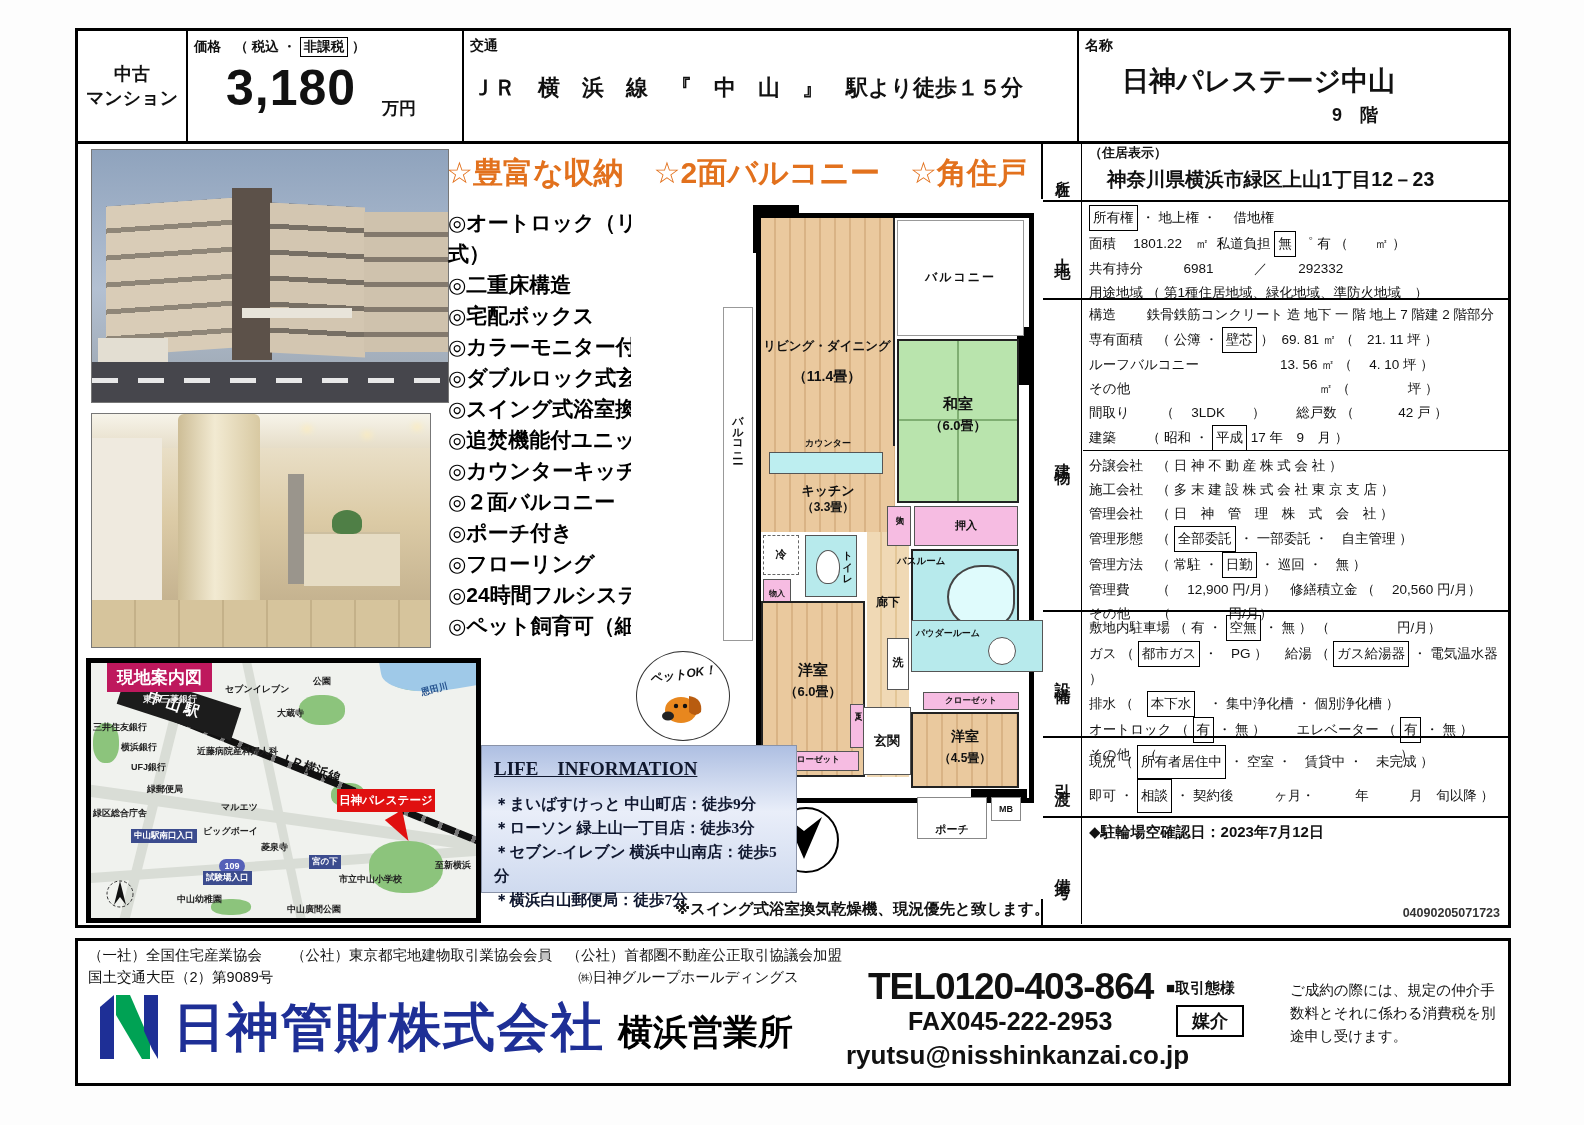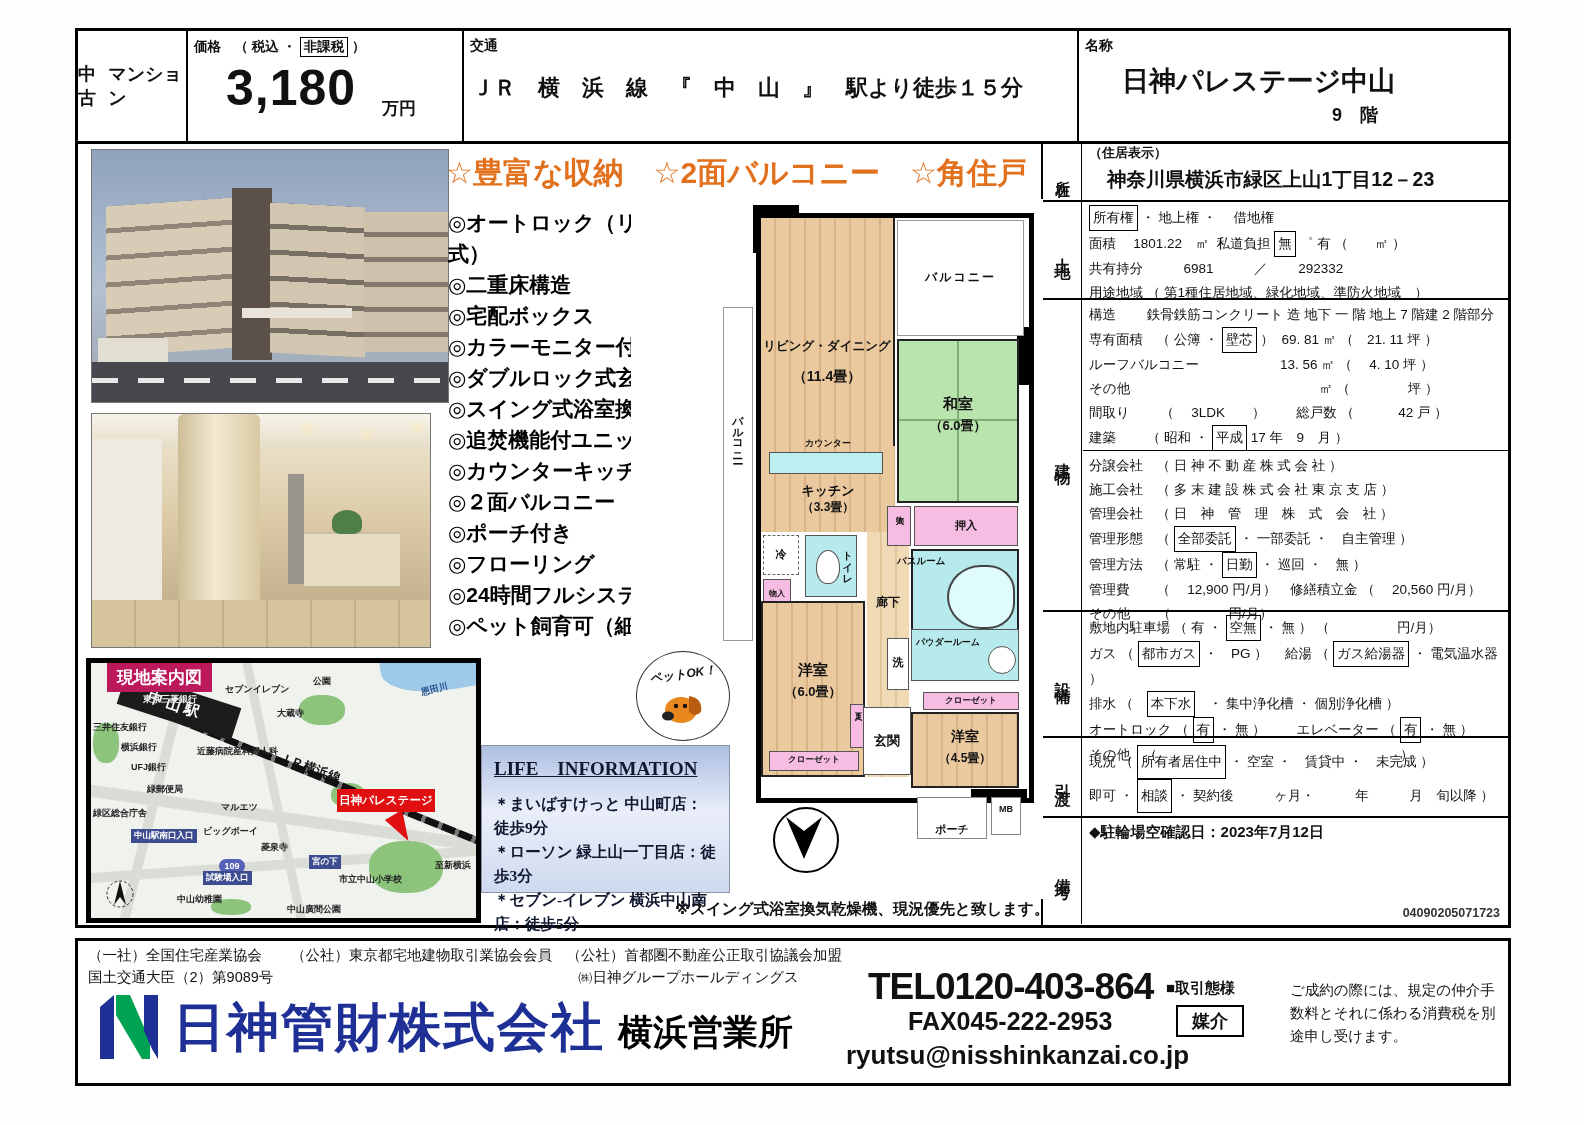--- a/index.html
+++ b/index.html
@@ -46,21 +46,21 @@
   .photo{position:absolute;overflow:hidden;border:1px solid #777}
 </style>
 </head>
 <body>
 
 <div class="sheet">
 
   <div class="frame">
 
     <div class="abs" style="left:0;top:0;width:1430px;height:110px;border-bottom:3px solid #000">
-      <div class="hcell" style="left:0;width:108px;display:flex;flex-direction:row;align-items:center;justify-content:center">
+      <div class="hcell" style="left:0;width:108px;display:flex;flex-direction:column;align-items:center;justify-content:center">
         <div class="b" style="font-size:18px">中古</div>
         <div class="b" style="font-size:18px">マンション</div>
       </div>
       <div class="hcell" style="left:108px;width:276px">
         <div class="hlabel" style="font-size:13.5px"><span>価格　（ 税込 ・ </span><span class="opt-box">非課税</span><span> ）</span></div>
         <div class="abs b" style="left:40px;top:28px;font-size:50px;letter-spacing:1px">3,180</div>
         <div class="abs b" style="left:196px;top:66px;font-size:17px">万円</div>
       </div>
       <div class="hcell" style="left:384px;width:615px">
         <div class="hlabel">交通</div>
@@ -185,41 +185,41 @@
       </div>
       <div class="room pnk" style="left:283px;top:307px;width:104px;height:40px;border:1.5px solid #555">
         <div class="rlabel" style="top:11px;font-size:11px">押入</div>
       </div>
 
       <div class="room wet" style="left:280px;top:350px;width:108px;height:86px;border:2px solid #222">
         <div class="rlabel" style="top:4px;left:-22px;font-size:9.5px;text-align:left;padding-left:6px">バスルーム</div>
         <div class="abs" style="left:34px;top:14px;width:64px;height:60px;background:#dffbfc;border:2px solid #444;border-radius:50% 40% 40% 50%"></div>
       </div>
 
-      <div class="room wet" style="left:280px;top:430px;width:108px;height:52px;border:1.5px solid #555">
+      <div class="room wet" style="left:280px;top:421px;width:132px;height:52px;border:1.5px solid #555">
         <div class="rlabel" style="top:6px;font-size:9px;text-align:left;padding-left:4px">パウダールーム</div>
         <div class="abs" style="left:76px;top:16px;width:26px;height:26px;background:#fff;border:1.5px solid #555;border-radius:50%"></div>
       </div>
       <div class="room" style="left:256px;top:439px;width:22px;height:52px;border:1.5px solid #555;background:#fff">
         <div class="rlabel" style="top:16px;font-size:11px">洗</div>
       </div>
 
       <div class="room pnk" style="left:292px;top:493px;width:96px;height:18px;border:1.5px solid #555">
         <div class="rlabel" style="top:2px;font-size:8.5px">クローゼット</div>
       </div>
 
       <div class="room wood" style="left:280px;top:513px;width:108px;height:76px;border:2.5px solid #222">
         <div class="rlabel" style="top:14px;font-size:14px">洋室</div>
         <div class="rlabel" style="top:36px;font-size:12px">（4.5畳）</div>
       </div>
 
       <div class="room" style="left:286px;top:598px;width:70px;height:42px;border:1.5px solid #888;background:#fff">
         <div class="rlabel" style="top:24px;font-size:11px">ポーチ</div>
       </div>
-      <div class="room" style="left:360px;top:598px;width:30px;height:38px;border:1.5px solid #888;background:#fff">
+      <div class="room" style="left:360px;top:598px;width:30px;height:24px;border:1.5px solid #888;background:#fff">
         <div class="rlabel" style="top:6px;font-size:9px">MB</div>
       </div>
 
       <div class="abs" style="left:5px;top:452px;width:92px;height:88px;border:1.5px solid #333;border-radius:50%;background:#fff">
         <div class="rlabel" style="top:14px;font-size:12px;font-style:italic;transform:rotate(-8deg)">ペットOK！</div>
         <svg width="46" height="38" style="position:absolute;left:22px;top:36px">
           <ellipse cx="22" cy="22" rx="16" ry="13" fill="#e8871e"></ellipse>
           <path d="M30 8 Q44 10 42 24 Q36 30 30 24 Z" fill="#b85c10"></path>
           <ellipse cx="9" cy="28" rx="6" ry="4.5" fill="#222"></ellipse>
           <circle cx="17" cy="18" r="2.2" fill="#111"></circle>
@@ -227,21 +227,21 @@
         </svg>
       </div>
 
       <div class="abs" style="left:142px;top:608px;width:62px;height:62px;border:2px solid #000;border-radius:50%;background:#fff">
         <svg width="58" height="58" style="position:absolute;left:0;top:0">
           <polygon points="29,50 11,8 29,22 47,8" fill="#000"></polygon>
         </svg>
       </div>
     </div>
 
-    <div class="lifebox" style="left:403px;top:714px;width:249px;height:148px;padding:10px 12px;box-sizing:border-box">
+    <div class="lifebox" style="left:403px;top:714px;width:316px;height:148px;padding:10px 12px;box-sizing:border-box">
       <div class="b" style="font-family:'Liberation Serif','DejaVu Serif',serif;font-size:19px;text-decoration:underline;color:#10182e;white-space:pre">LIFE　INFORMATION</div>
       <div style="margin-top:10px">
           <div class="life-line">＊まいばすけっと 中山町店：徒歩9分</div>
           <div class="life-line">＊ローソン 緑上山一丁目店：徒歩3分</div>
           <div class="life-line">＊セブン-イレブン 横浜中山南店：徒歩5分</div>
           <div class="life-line">＊横浜白山郵便局：徒歩7分</div>
         </div>
     </div>
 
     <div class="abs b" style="left:597px;top:868px;font-size:15.5px">※スイング式浴室換気乾燥機、現況優先と致します。</div>

